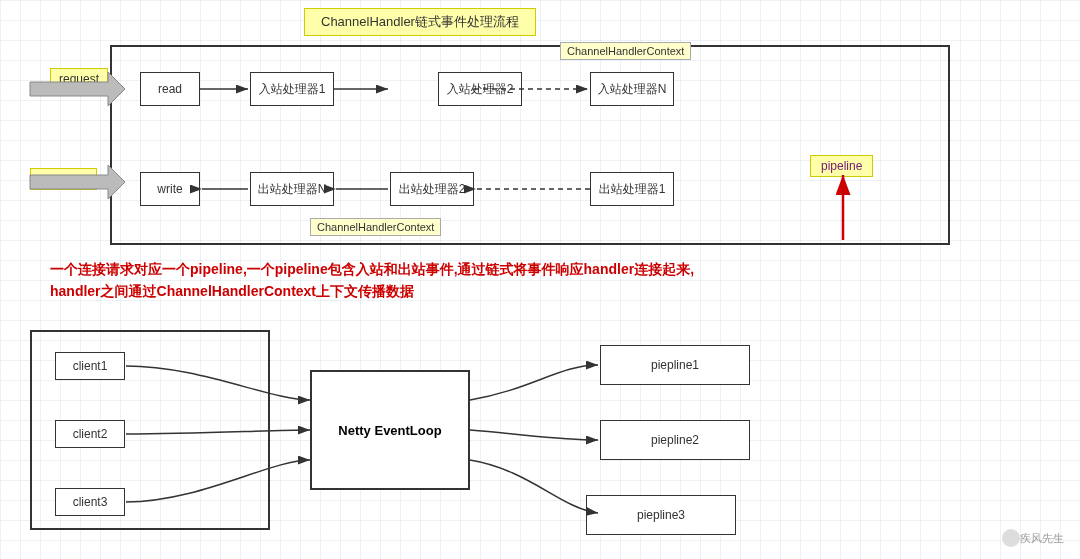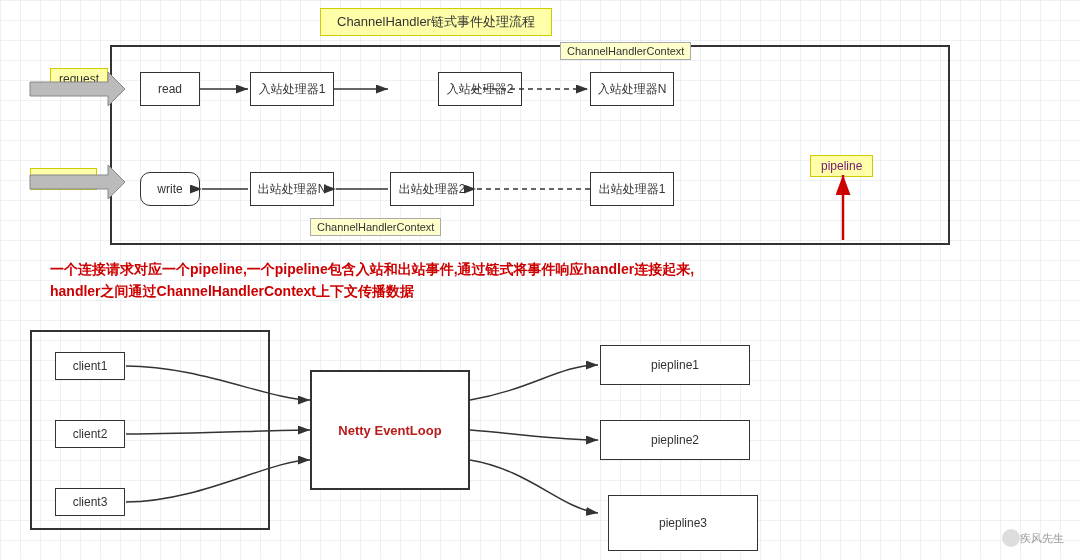--- a/index.html
+++ b/index.html
@@ -28,21 +28,21 @@
     .diagram-container {
       position: absolute;
       inset: 0;
       z-index: 1;
     }
 
     
     .sticky-title {
       position: absolute;
       top: 8px;
-      left: 320px;
+      left: 304px;
       background: #ffffaa;
       border: 1px solid #cccc00;
       padding: 4px 16px;
       font-size: 13px;
       color: #333;
     }
 
     
     .top-section {
       position: absolute;
@@ -153,21 +153,21 @@
       left: 310px;
       width: 160px;
       height: 120px;
       border: 2px solid #333;
       background: #fff;
       display: flex;
       align-items: center;
       justify-content: center;
       font-size: 13px;
       font-weight: bold;
-      color: #b91c1c;
+      color: #000000;
     }
 
     
     .pipeline-box {
       position: absolute;
       border: 1.5px solid #333;
       background: #fff;
       display: flex;
       align-items: center;
       justify-content: center;
@@ -221,41 +221,41 @@
 
   <div class="request-label">request</div>
 
   <div class="response-label">response</div>
 
   <div class="inner-box" style="left:140px; top:72px; width:60px; height:34px;">read</div>
   <div class="inner-box" style="left:250px; top:72px; width:84px; height:34px;">入站处理器1</div>
   <div class="inner-box" style="left:390px; top:72px; width:84px; height:34px;margin-left:48px;">入站处理器2</div>
   <div class="inner-box" style="left:590px; top:72px; width:84px; height:34px;">入站处理器N</div>
 
-  <div class="inner-box" style="left:140px; top:172px; width:60px; height:34px;border-radius:10px;">write</div>
+  <div class="inner-box" style="left:140px; top:172px; width:60px; height:34px;">write</div>
   <div class="inner-box" style="left:250px; top:172px; width:84px; height:34px;">出站处理器N</div>
   <div class="inner-box" style="left:390px; top:172px; width:84px; height:34px;">出站处理器2</div>
   <div class="inner-box" style="left:590px; top:172px; width:84px; height:34px;">出站处理器1</div>
 
   <div class="desc-text">
     <div>一个连接请求对应一个pipeline,一个pipeline包含入站和出站事件,通过链式将事件响应handler连接起来,</div>
     <div>handler之间通过ChannelHandlerContext上下文传播数据</div>
   </div>
 
   <div class="bottom-section"></div>
 
   <div class="inner-box" style="left:55px; top:352px; width:70px; height:28px;">client1</div>
   <div class="inner-box" style="left:55px; top:420px; width:70px; height:28px;">client2</div>
   <div class="inner-box" style="left:55px; top:488px; width:70px; height:28px;">client3</div>
 
   <div class="event-loop-box">Netty EventLoop</div>
 
   <div class="pipeline-box" style="left:600px; top:345px; width:150px; height:40px;">piepline1</div>
   <div class="pipeline-box" style="left:600px; top:420px; width:150px; height:40px;">piepline2</div>
-  <div class="pipeline-box" style="left:608px; top:495px; width:150px; height:56px;">piepline3</div>
+  <div class="pipeline-box" style="left:586px; top:495px; width:150px; height:40px;">piepline3</div>
 
   <div class="watermark">
     <span class="watermark-icon"></span>
     <span>疾风先生</span>
   </div>
 
   <svg class="arrows-svg">
     <defs>
       <marker id="arrowhead" markerWidth="8" markerHeight="6" refX="8" refY="3" orient="auto">
         <polygon points="0 0, 8 3, 0 6" fill="#333"></polygon>

